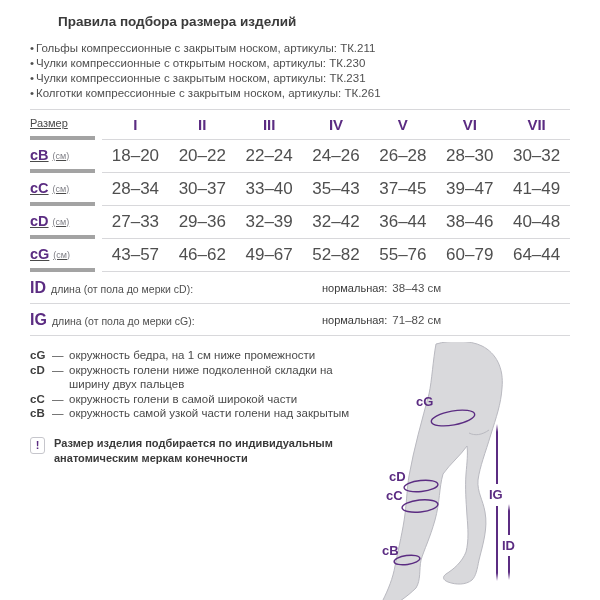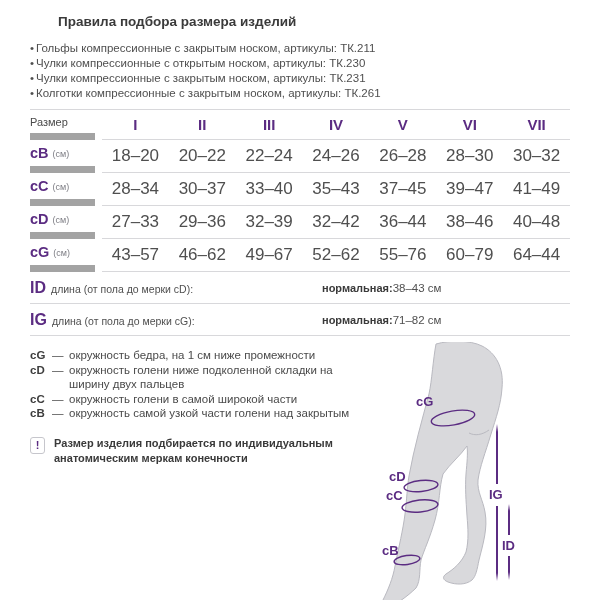--- a/index.html
+++ b/index.html
@@ -9,37 +9,37 @@
   }
   .page{padding:10px 30px 0 30px;width:540px;box-sizing:content-box;}
   .doc-title{font-size:13.5px;font-weight:bold;color:#3a3a3a;margin:4px 0 12px 0;padding-left:28px;}
   .bullets{margin-bottom:8px;}
   .bullet-item{display:flex;font-size:11.5px;line-height:15px;color:#4f4f4f;}
   .bullet-dot{flex:0 0 6px;}
   .divider-top{border-top:1px solid #d8d8db;margin-top:6px;}
 
   
   .trow{display:flex;align-items:stretch;}
-  .tlabel{flex:0 0 65px;margin-right:7px;display:flex;align-items:center;border-bottom:7px solid #a3a3a3;}
+  .tlabel{flex:0 0 65px;margin-right:7px;display:flex;align-items:center;border-bottom:4px solid #a3a3a3;text-decoration:underline;}
   .tdata{flex:1;display:flex;align-items:center;border-bottom:1px solid #d8d8db;}
   .thead{height:30px;}
   .thead .tlabel{font-size:11px;color:#4a4a4a;}
   .mrow{height:33px;}
   .tcell{flex:1;text-align:center;font-size:17px;color:#4f4f4f;}
   .colhead{font-weight:bold;font-size:15px;color:#5b2c82;}
   .mterm{font-weight:bold;font-size:14.5px;color:#5b2c82;}
   .munit{font-size:9px;color:#7d7d84;margin-left:4px;padding-top:2px;}
 
   
   .lrow{display:flex;align-items:center;height:31px;border-bottom:1px solid #d8d8db;}
   .llabel{flex:0 0 292px;display:flex;align-items:center;}
   .lbig{font-weight:bold;font-size:16px;color:#5b2c82;margin-right:5px;}
   .ldesc{font-size:10.5px;color:#4f4f4f;padding-top:2px;}
   .lvalue{font-size:11.5px;color:#4f4f4f;display:flex;align-items:center;}
-  .ltype{font-weight:bold;font-size:11px;color:#3a3a3a;}
+  .ltype{font-weight:normal;font-size:11px;color:#3a3a3a;margin-right:5px;}
 
   
   .bottom{display:flex;margin-top:6px;}
   .bottom-left{flex:0 0 342px;padding-top:6px;}
   .def-item{display:flex;font-size:11.5px;line-height:14.5px;color:#4a4a4a;}
   .def-term{flex:0 0 22px;font-weight:bold;color:#3d3d3d;}
   .def-dash{flex:0 0 17px;}
   .def-text{flex:1;}
   .note{display:flex;margin-top:15px;}
   .note-icon{flex:0 0 auto;width:13px;height:15px;border:1px solid #c6c6cc;border-radius:3px;
@@ -141,21 +141,21 @@
 
     <div class="trow mrow">
       <div class="tlabel">
         <span class="mterm">cG</span>
         <span class="munit">(см)</span>
       </div>
       <div class="tdata">
         <div class="tcell">43–57</div>
         <div class="tcell">46–62</div>
         <div class="tcell">49–67</div>
-        <div class="tcell">52–62</div>
+        <div class="tcell">52–82</div>
         <div class="tcell">55–76</div>
         <div class="tcell">60–79</div>
         <div class="tcell">64–44</div>
       </div>
     </div>
 
     <div class="lrow">
       <div class="llabel">
         <span class="lbig">ID</span>
         <span class="ldesc">длина (от пола до мерки cD):</span>

